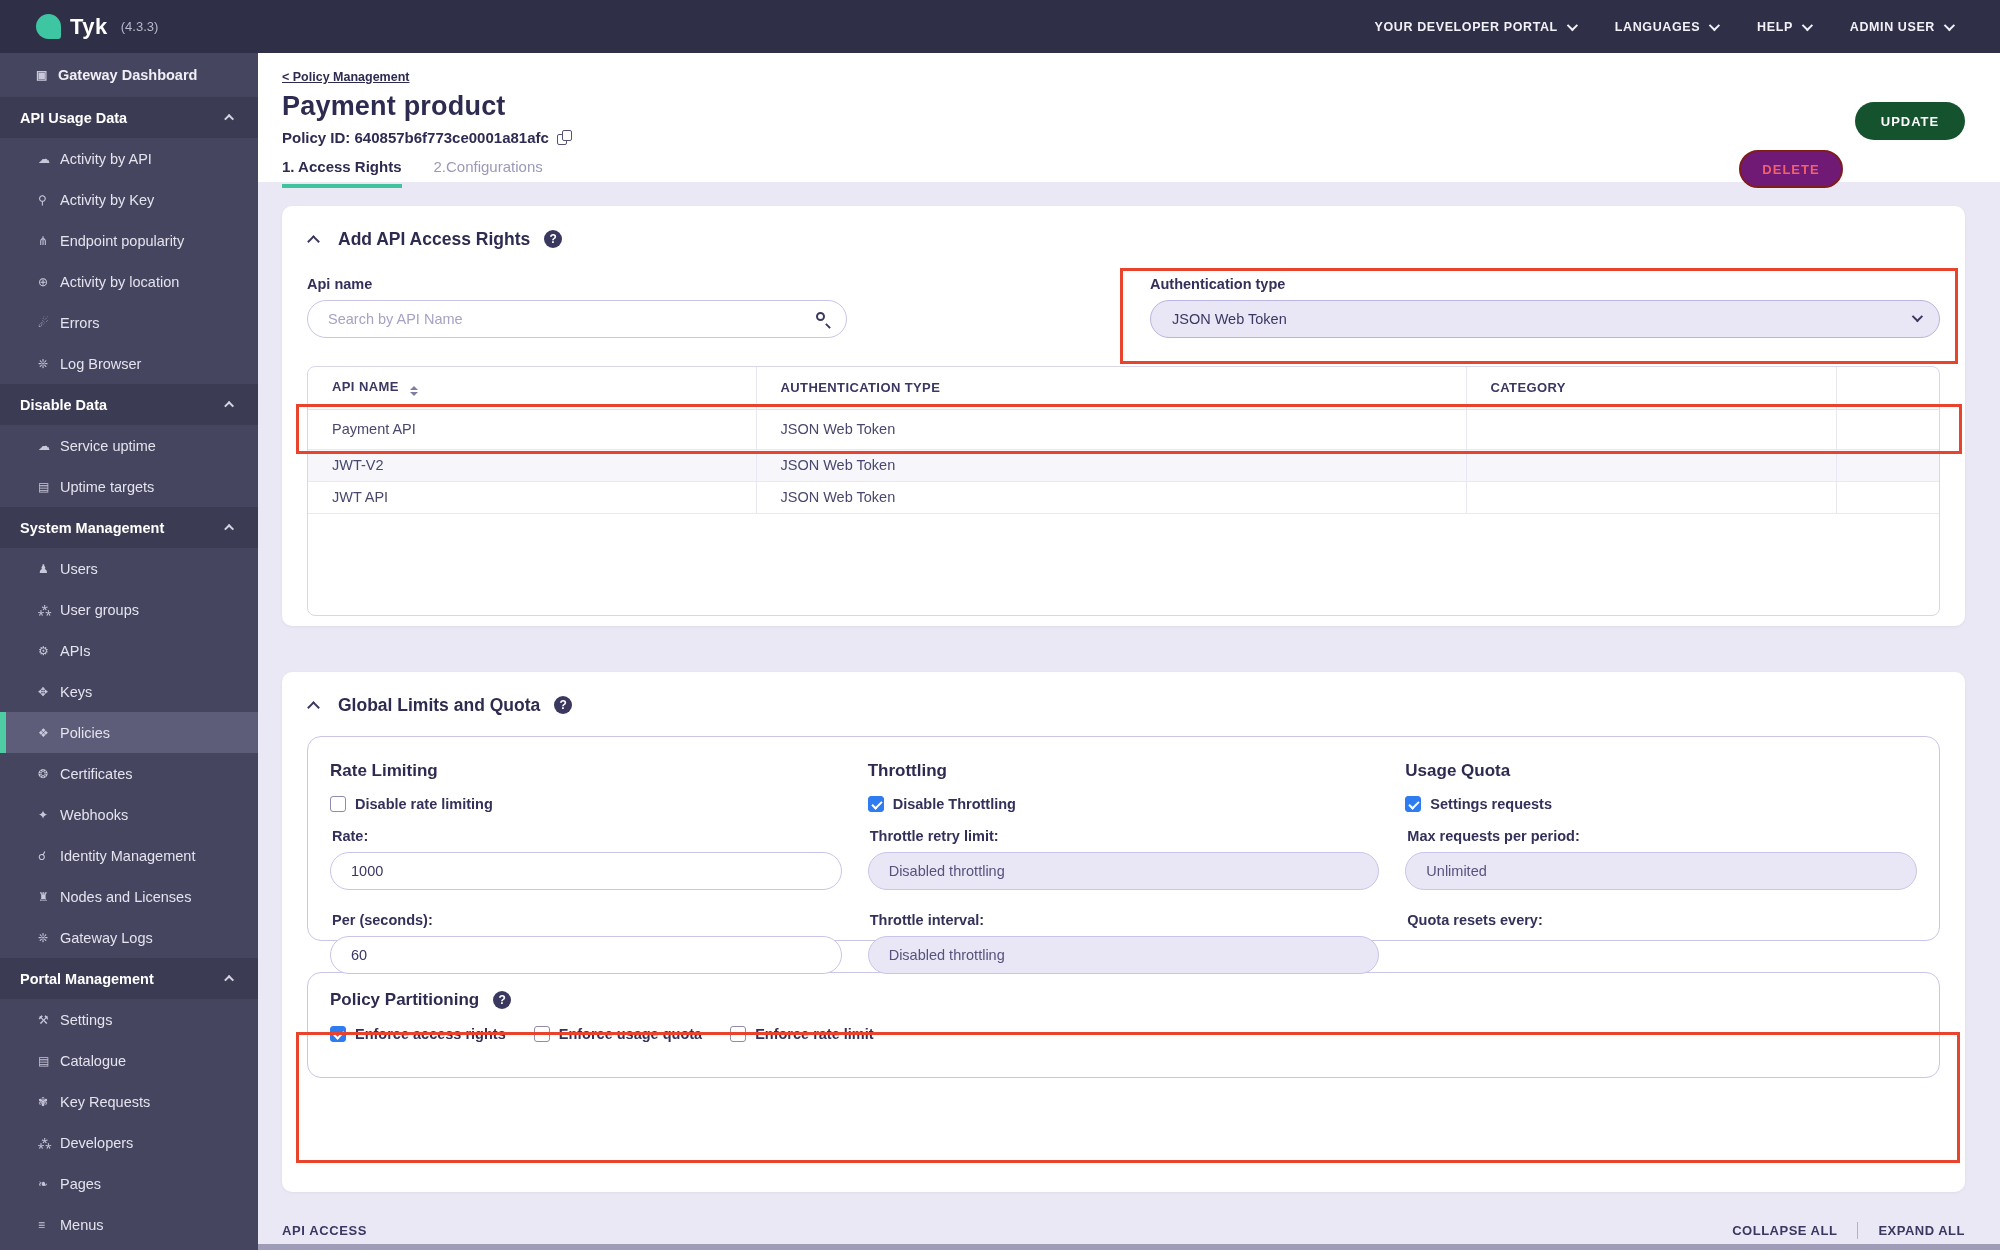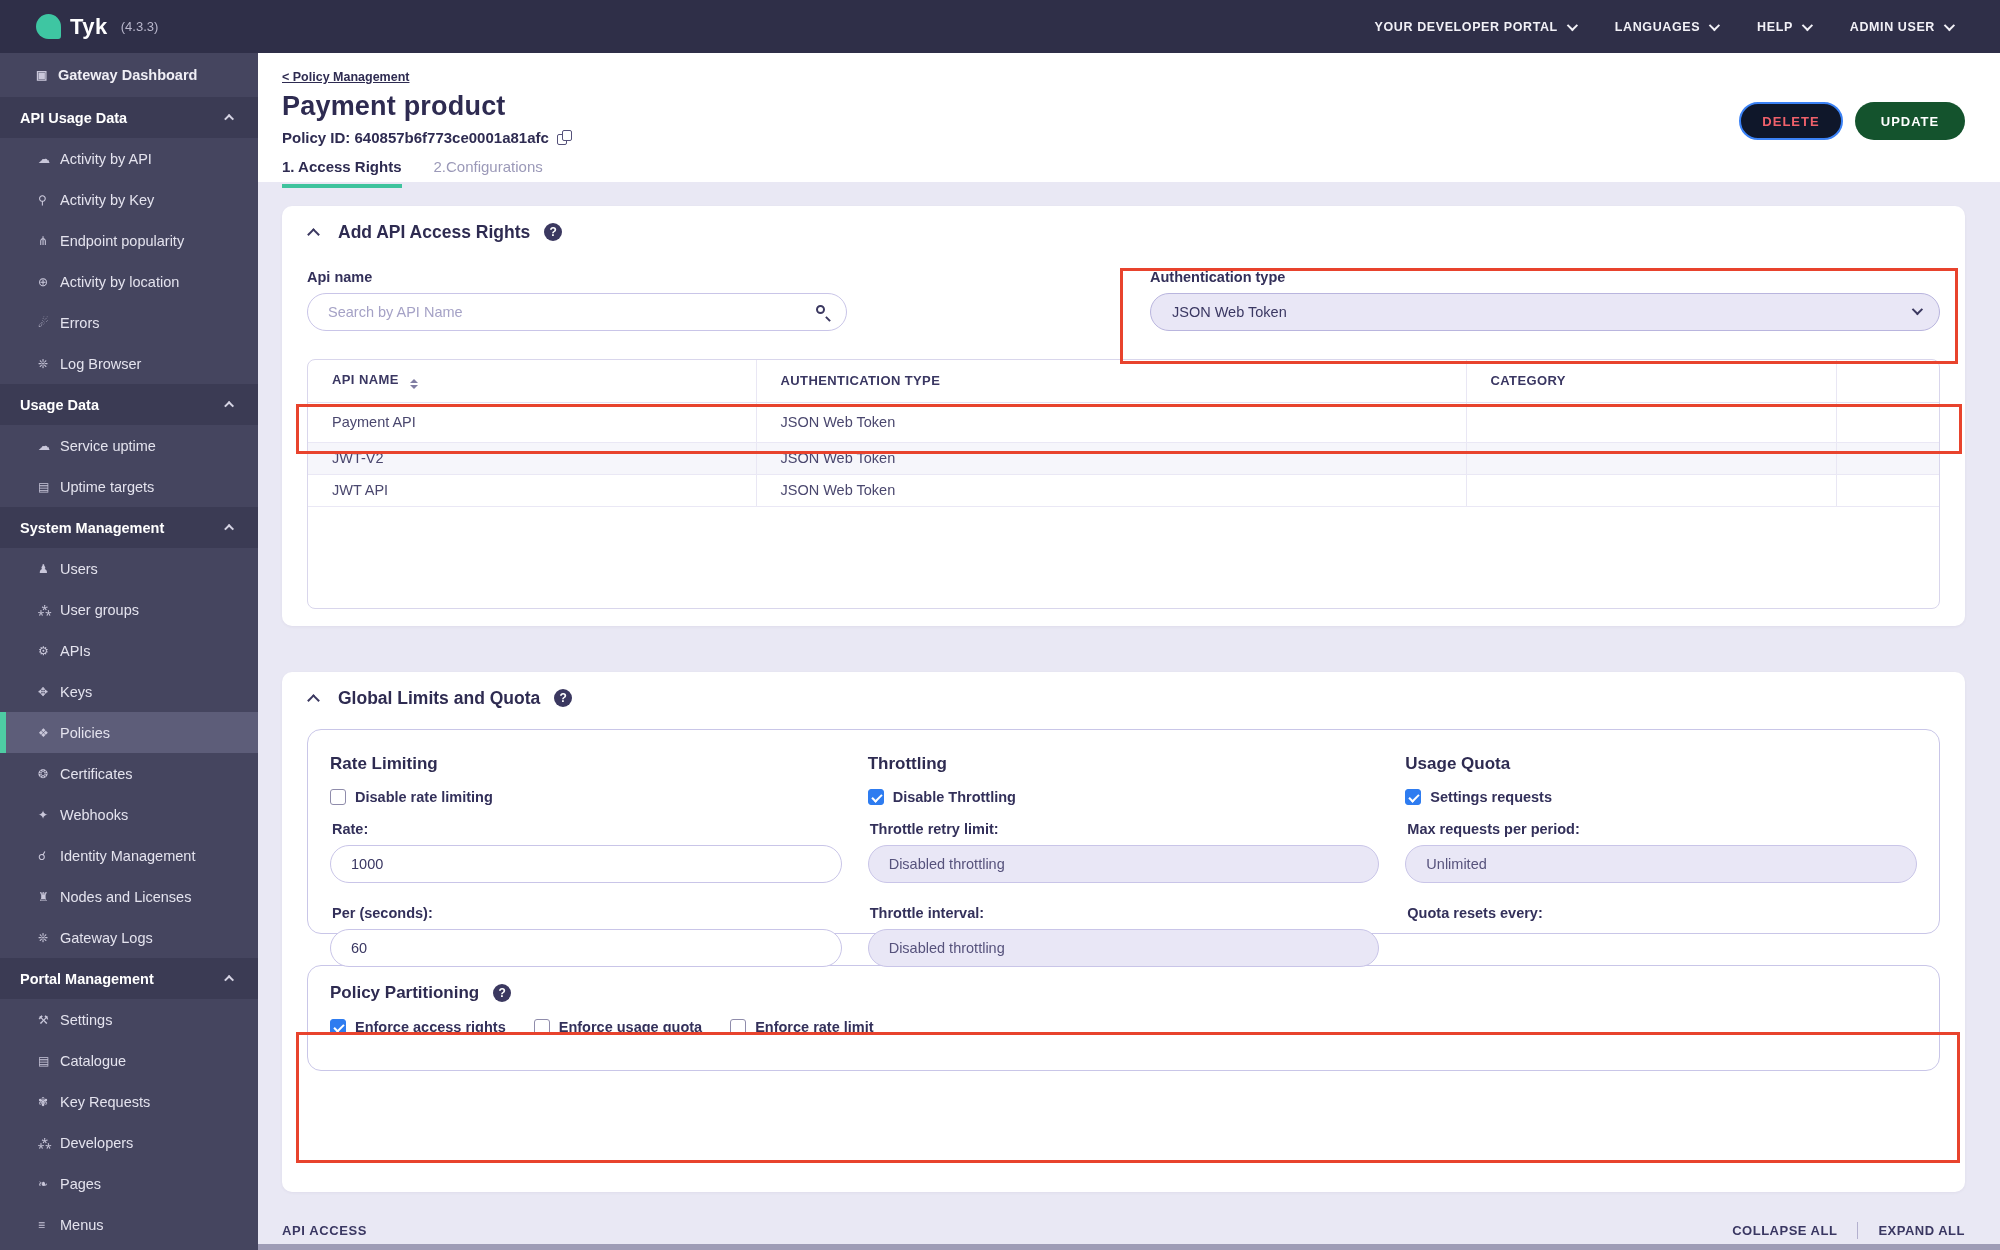--- a/index.html
+++ b/index.html
@@ -37,25 +37,25 @@
   .policy-id { font-size:15px; font-weight:bold; color:#2e2b51; margin-top:7px; display:flex; align-items:center; gap:8px; }
   .copy-icon { position:relative; width:15px; height:15px; display:inline-block; cursor:pointer; }
   .copy-icon i { position:absolute; width:10px; height:11px; border:1.5px solid #55527a; border-radius:2px; background:#fff; }
   .copy-icon i:first-child { left:0; bottom:0; }
   .copy-icon i:last-child { right:0; top:0; }
   .tabs { display:flex; gap:32px; margin-top:12px; }
   .tab { font-size:15px; padding-bottom:9px; cursor:pointer; color:#9b99b8; }
   .tab.active { color:#2e2b51; font-weight:bold; border-bottom:4px solid #3fc39d; }
   .head-buttons { position:absolute; right:40px; top:49px; display:flex; gap:12px; }
   .btn { height:38px; border-radius:19px; font-size:13px; font-weight:bold; letter-spacing:1px; display:flex; align-items:center; justify-content:center; cursor:pointer; font-family:"Liberation Sans",sans-serif; }
-  .btn.delete { width:104px; background:#0f172a; border:2px solid #3b82f6; color:#f0616b; }
+  .btn.delete { width:104px; background:#701a75; border:2px solid #7f1d1d; color:#f0616b;margin-top:48px; }
   .btn.update { width:110px; background:#14532d; border:none; color:#fff; }
 
   
-  .card { background:#fff; border-radius:10px; margin:0 40px 0 24px; padding:13px 25px; box-shadow:0 1px 3px rgba(60,56,100,.06); }
+  .card { background:#fff; border-radius:10px; margin:0 40px 0 24px; padding:20px 25px; box-shadow:0 1px 3px rgba(60,56,100,.06); }
   .card-1 { margin-top:24px; height:420px; }
   .card-2 { margin-top:46px; height:520px; }
   .sec-head { display:flex; align-items:center; gap:14px; height:26px; }
   .collapse-chev { width:9px; height:9px; border-right:2.5px solid #3b3860; border-bottom:2.5px solid #3b3860; transform:rotate(-135deg); margin:4px 6px 0 2px; cursor:pointer; }
   .sec-title { font-size:17.5px; font-weight:bold; color:#2e2b51; }
   .help-icon { width:18px; height:18px; border-radius:50%; background:#3b3860; color:#fff; font-size:12px; font-weight:bold; display:flex; align-items:center; justify-content:center; cursor:pointer; }
 
   
   .form-row { display:flex; margin-top:24px; }
   .fgroup label { display:block; font-size:14.5px; font-weight:bold; color:#33305a; margin-bottom:8px; }
@@ -174,21 +174,21 @@
       </div>
       <div class="side-row">
         <span class="icon">☄</span>
         <span>Errors</span>
       </div>
       <div class="side-row">
         <span class="icon">❊</span>
         <span>Log Browser</span>
       </div>
       <div class="side-section">
-        <span>Usage Data</span>
+        <span>Disable Data</span>
         <span class="chev up"></span>
       </div>
       <div class="side-row">
         <span class="icon">☁</span>
         <span>Service uptime</span>
       </div>
       <div class="side-row">
         <span class="icon">▤</span>
         <span>Uptime targets</span>
       </div>

